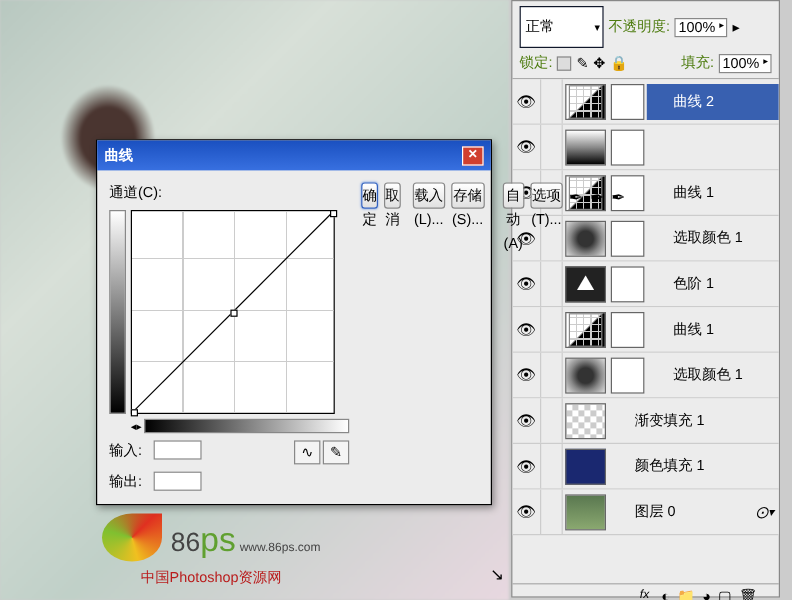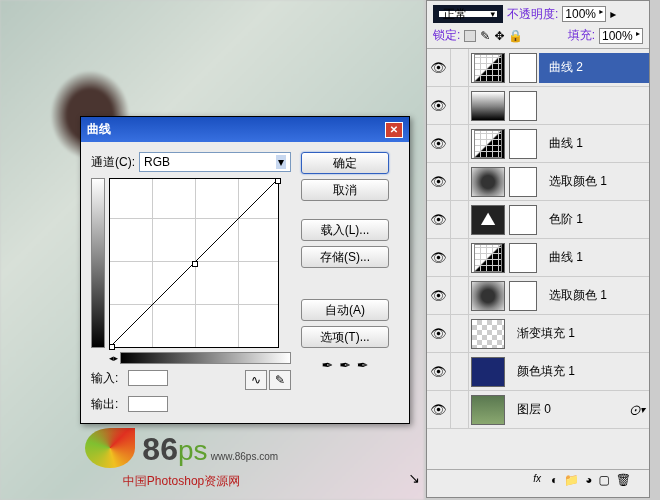--- a/index.html
+++ b/index.html
@@ -3,43 +3,43 @@
 <meta charset="utf-8">
 <style>
 *{box-sizing:border-box;margin:0;padding:0;font-family:"Microsoft YaHei",SimSun,sans-serif;font-size:12px}
 body{width:660px;height:500px;overflow:hidden;background:#ccc}
 .canvas-bg{position:absolute;left:0;top:0;width:424px;height:500px;background:linear-gradient(135deg,#b8c8c0 0%,#d8e0d8 30%,#c0d0c8 60%,#e8d8e0 100%);filter:blur(1px)}
 .canvas-bg::before{content:"";position:absolute;left:50px;top:70px;width:80px;height:90px;background:radial-gradient(ellipse,#4a3530 40%,transparent 70%);border-radius:50%}
 .watermark{position:absolute;left:85px;bottom:10px;z-index:5}
 .wm-logo{display:inline-block;vertical-align:middle}
 .wm-swirl{width:50px;height:40px;background:conic-gradient(from 45deg,#e03020,#f0c020,#80c030,#e03020);border-radius:50% 0 50% 50%;display:inline-block}
 .wm-text{display:inline-block;vertical-align:middle;margin-left:4px}
-.wm-86{font-size:32px;font-weight:bold;color:#444}
+.wm-86{font-size:22px;font-weight:normal;color:#444}
 .wm-ps{font-size:28px;font-weight:normal;color:#60a030}
 .wm-url{font-size:10px;color:#444}
 .wm-sub{font-size:12px;color:#b91c1c;margin-top:2px;text-align:center}
 
 
 .layers{position:absolute;right:10px;top:0;width:224px;height:498px;background:#ececec;border:1px solid #888}
 .lp-top{padding:2px 4px;border-bottom:1px solid #aaa}
 .lp-row{display:flex;align-items:center;gap:4px;padding:2px}
-.lp-label{color:#6d28d9}
-.sel{background:#fff;border:6px solid #0f172a;height:18px;padding:0 14px 0 4px;position:relative;display:inline-flex;align-items:center}
+.lp-label{color:#4d7c0f}
+.sel{background:#fff;border:1px solid #0f172a;height:35px;padding:0 14px 0 4px;position:relative;display:inline-flex;align-items:center}
 .sel::after{content:"▾";position:absolute;right:2px;font-size:9px;color:#000}
 .pct{background:#fff;border:1px solid #888;width:44px;height:16px;padding:0 10px 0 2px;position:relative;display:inline-flex;}
 .pct::after{content:"▸";position:absolute;right:2px;font-size:8px}
 .lock-ico{width:12px;height:12px;display:inline-block;border:1px solid #888;background:#ddd}
 .layer-list{height:420px;overflow:hidden}
 .layer{display:flex;align-items:center;height:38px;border-bottom:1px solid #ccc;background:#ececec}
 .layer.sel-layer .lname{background:#3860b0;color:#fff}
 .eye{width:24px;text-align:center;border-right:1px solid #ccc;height:100%;display:flex;align-items:center;justify-content:center;font-size:13px}
 .link{width:18px;border-right:1px solid #ccc;height:100%}
 .thumb{width:34px;height:30px;margin:0 2px;border:1px solid #666;background:#fff;display:flex;align-items:center;justify-content:center}
 .mask{width:28px;height:30px;margin:0 2px;border:1px solid #666;background:#fff}
-.lname{flex:1;padding:0 10px;height:30px;display:flex;align-items:center}
+.lname{flex:1;padding:0 22px;height:30px;display:flex;align-items:center}
 .th-curve{background:linear-gradient(135deg,#fff 48%,#000 52%)}
 .th-curve::before{content:"";width:26px;height:26px;border:1px solid #888;background:repeating-linear-gradient(0deg,transparent 0 5px,#ccc 5px 6px),repeating-linear-gradient(90deg,transparent 0 5px,#ccc 5px 6px)}
 .th-hue{background:linear-gradient(#fff,#888,#000)}
 .th-selc{background:radial-gradient(circle,#333 30%,#888 60%,#ddd 100%)}
 .th-levels{background:#222}
 .th-levels::before{content:"⛰";color:#fff;font-size:18px}
 .th-grad{background:repeating-conic-gradient(#ccc 0 25%,#fff 0 50%) 0 0/10px 10px}
 .th-color{background:#1a2870}
 .th-img{background:linear-gradient(#5a7850,#8aa870)}
 .thumb.th-levels,.thumb.th-curve,.thumb.th-hue,.thumb.th-selc{position:relative}
@@ -64,21 +64,21 @@
 .diag line{stroke:#000;stroke-width:1}
 .pt{position:absolute;width:6px;height:6px;border:1px solid #000;background:#fff;transform:translate(-3px,-3px)}
 .hgrad-row{display:flex;align-items:center;margin-top:4px}
 .hgrad-sp{width:18px}
 .harrows{font-size:9px;margin-right:2px}
 .hgrad{height:12px;flex:1;background:linear-gradient(90deg,#000,#fff);border:1px solid #888}
 .io-row{display:flex;gap:10px;margin-top:6px}
 .io-row input{width:40px;height:16px;border:1px solid #888}
 .mode-btns{margin-left:auto;display:flex;gap:2px}
 .mbtn{width:22px;height:20px;border:1px solid #888;background:#f4f4f4;display:flex;align-items:center;justify-content:center}
-.dlg-right{display:flex;flex-direction:column;gap:5px;width:88px}
+.dlg-right{display:flex;flex-direction:row;gap:5px;width:88px}
 .btn{height:22px;border:1px solid #888;background:linear-gradient(#fff,#e0e0e0);border-radius:3px;text-align:center;line-height:20px;cursor:pointer}
 .btn.def{border:1px solid #3060c0;box-shadow:0 0 2px #6090e0}
 .btn.dis{color:#999}
 .gap{height:8px}
 .droppers{display:flex;gap:6px;justify-content:center;margin:4px 0}
 .drp{font-size:14px}
 .chk{display:flex;align-items:center;gap:4px}
 .chk input{width:13px;height:13px}
 .doc-arrow{position:absolute;right:240px;bottom:14px;font-size:14px}
 </style>
@@ -205,23 +205,20 @@
 
 <div class="dlg">
   <div class="dlg-title">
     <span>曲线</span>
     <span class="dlg-close">✕</span>
   </div>
   <div class="dlg-body">
     <div class="dlg-left">
       <div class="ch-row">
         <span>通道(C):</span>
-        <span class="ch-sel">
-            <span>RGB</span>
-          </span>
       </div>
       <div class="curve-wrap">
         <div class="vgrad"></div>
         <div class="curve-box">
           <div class="grid"></div>
           <svg class="diag" viewBox="0 0 170 170">
               <line x1="0" y1="170" x2="170" y2="0"></line>
             </svg>
           <div class="pt" style="left:2px;top:168px"></div>
           <div class="pt" style="left:85px;top:85px"></div>

